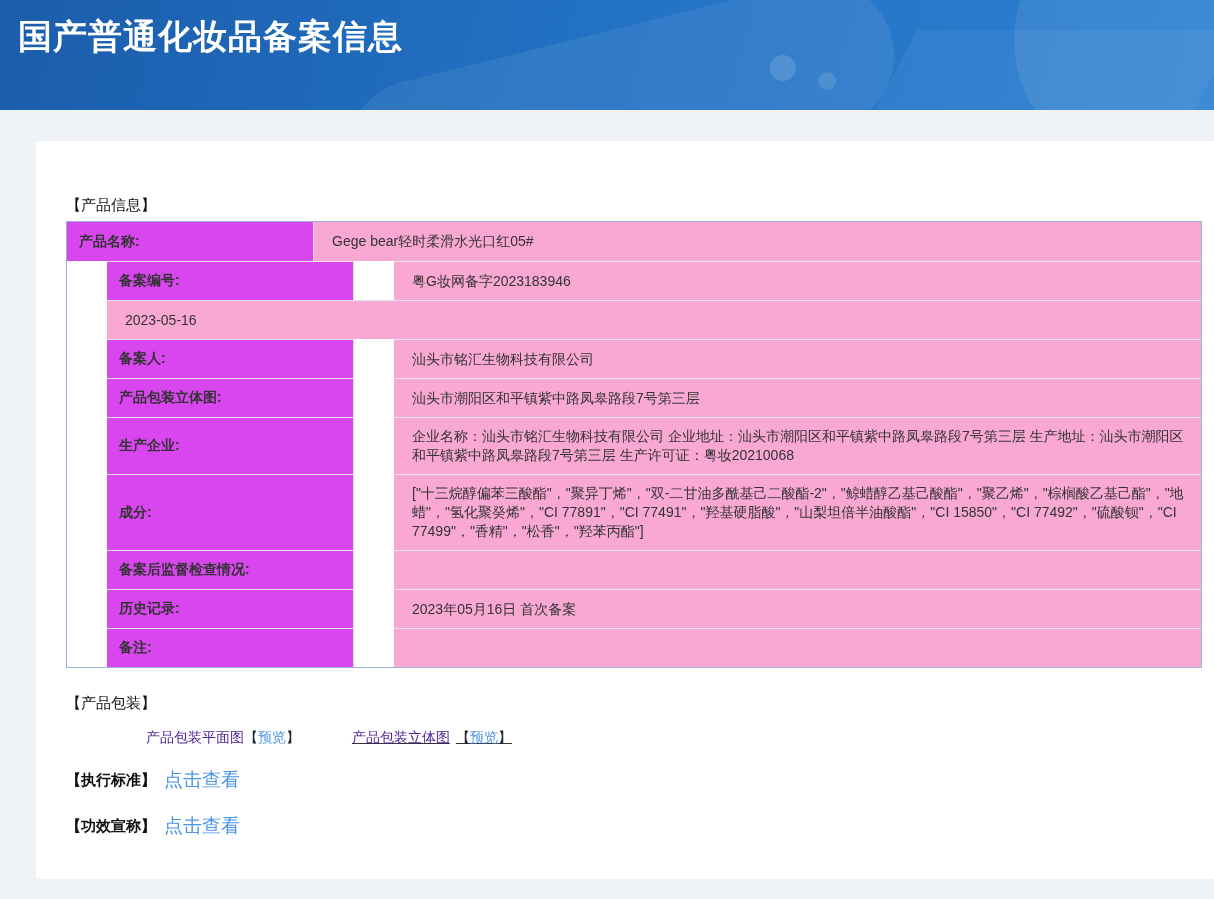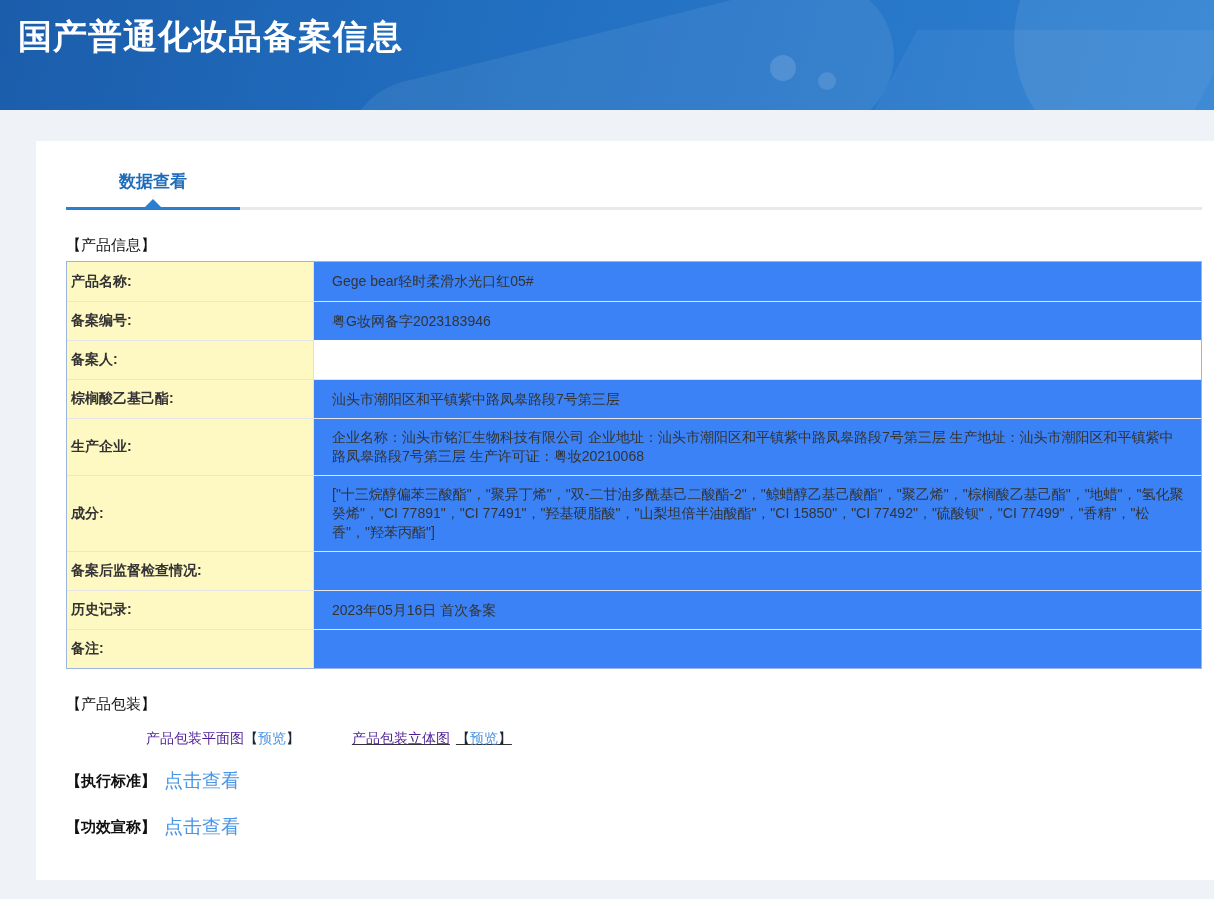--- a/index.html
+++ b/index.html
@@ -84,36 +84,36 @@
     color:#111;
     margin-top:26px;
     margin-bottom:6px;
   }
   
   .info-table {
     border:1px solid #9bb5e0;
   }
   .trow { display:flex; }
   .trow + .trow .tlabel,
-  .trow + .trow .tvalue { border-top:1px solid #e5e5e5; }
+  .trow + .trow .tvalue { border-top:1px solid #e5e5e5;margin-left:40px; }
   .tlabel {
     width:247px;
     min-height:39px;
-    background:#fef9c3;
+    background:#d946ef;
     font-size:14px;
     font-weight:bold;
     color:#333;
-    padding:9px 10px 9px 4px;
+    padding:9px 10px 9px 12px;
     display:flex; align-items:center;
     border-right:1px solid #e0e0e0;
   }
   .tvalue {
     flex:1;
     min-height:39px;
-    background:#3b82f6;
+    background:#f9a8d4;
     font-size:14px;
     color:#333;
     padding:9px 14px 9px 18px;
     display:flex; align-items:center;
     line-height:19px;
     word-break:break-all;
   }
   
   .pack-row {
     margin:16px 0 0 80px;
@@ -149,42 +149,41 @@
   <div class="deco1"></div>
   <div class="deco2"></div>
   <div class="deco3"></div>
   <div class="deco4"></div>
   <div class="deco5"></div>
   <div class="banner-title">国产普通化妆品备案信息</div>
 </div>
 
 <div class="card">
 
-  <div class="tabbar">
-    <div class="tab">数据查看</div>
-  </div>
 
   <div class="section-title">【产品信息】</div>
 
   <div class="info-table">
     <div class="trow">
       <div class="tlabel">产品名称:</div>
       <div class="tvalue">Gege bear轻时柔滑水光口红05#</div>
     </div>
     <div class="trow">
       <div class="tlabel">备案编号:</div>
       <div class="tvalue">粤G妆网备字2023183946</div>
     </div>
     <div class="trow">
+      <div class="tvalue">2023-05-16</div>
     </div>
     <div class="trow">
       <div class="tlabel">备案人:</div>
-    </div>
-    <div class="trow">
-      <div class="tlabel">棕榈酸乙基己酯:</div>
+      <div class="tvalue">汕头市铭汇生物科技有限公司</div>
+    </div>
+    <div class="trow">
+      <div class="tlabel">产品包装立体图:</div>
       <div class="tvalue">汕头市潮阳区和平镇紫中路凤皋路段7号第三层</div>
     </div>
     <div class="trow">
       <div class="tlabel">生产企业:</div>
       <div class="tvalue">企业名称：汕头市铭汇生物科技有限公司 企业地址：汕头市潮阳区和平镇紫中路凤皋路段7号第三层 生产地址：汕头市潮阳区和平镇紫中路凤皋路段7号第三层 生产许可证：粤妆20210068</div>
     </div>
     <div class="trow">
       <div class="tlabel">成分:</div>
       <div class="tvalue">["十三烷醇偏苯三酸酯"，"聚异丁烯"，"双-二甘油多酰基己二酸酯-2"，"鲸蜡醇乙基己酸酯"，"聚乙烯"，"棕榈酸乙基己酯"，"地蜡"，"氢化聚癸烯"，"CI 77891"，"CI 77491"，"羟基硬脂酸"，"山梨坦倍半油酸酯"，"CI 15850"，"CI 77492"，"硫酸钡"，"CI 77499"，"香精"，"松香"，"羟苯丙酯"]</div>
     </div>

